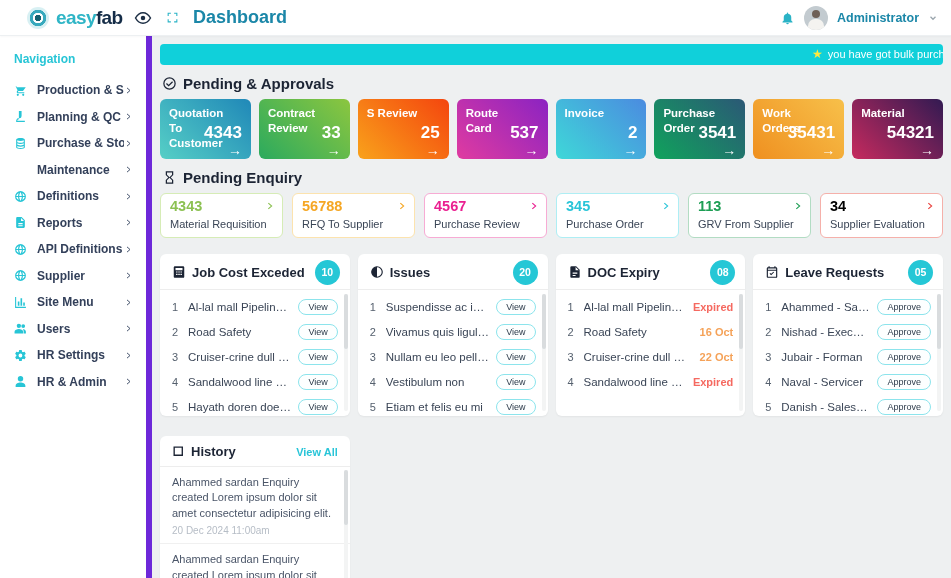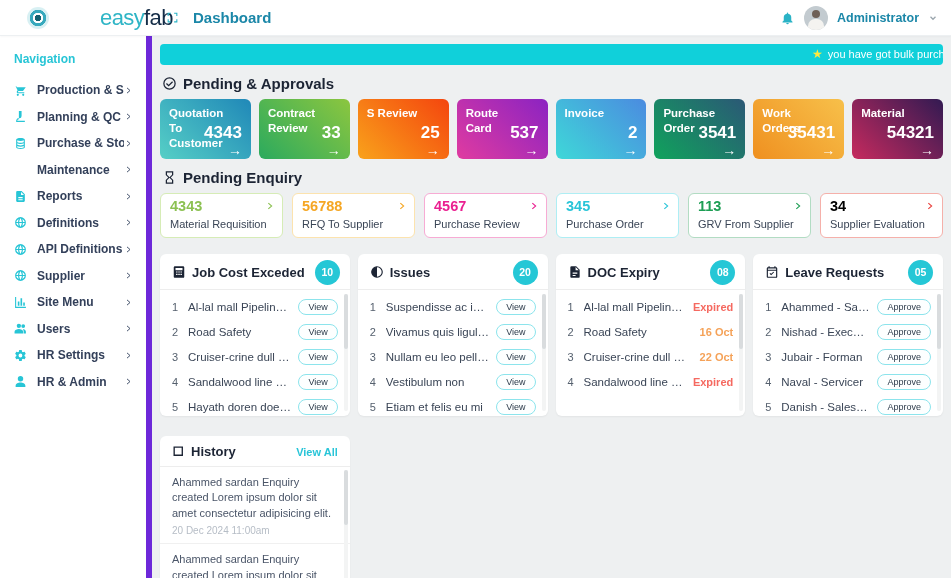--- a/index.html
+++ b/index.html
@@ -7,26 +7,26 @@
   body { font-family:"Liberation Sans",sans-serif; background:#eef0f1; position:relative; }
   svg { display:block; width:100%; height:100%; }
 
   
   .header { position:absolute; top:0; left:0; right:0; height:36px; background:#fff;
             display:flex; align-items:center; z-index:20; border-bottom:1px solid #edf0f2;
             box-shadow:0 1px 2px rgba(0,0,0,.03); }
   .logo-wrap { width:152px; flex:none; display:flex; align-items:center; padding-left:27px; gap:7px; }
   .logo-mark { width:22px; height:22px; border-radius:50%; flex:none;
                background:radial-gradient(circle at 50% 50%, #14606f 0 3px, #ffffff 3.5px 5px, #37a9bd 5.5px 8px, #d8f0f3 8.5px 11px); }
-  .logo-text { font-size:22px; font-weight:normal; letter-spacing:-0.6px; line-height:1;margin-left:44px; }
+  .logo-text { font-size:19px; font-weight:bold; letter-spacing:-0.6px; line-height:1; }
   .logo-text .easy { color:#2fb5c6; }
   .logo-text .fab  { color:#142c47; }
   .eye-icon { width:18px; height:14px; color:#1c2e44; margin-left:4px; cursor:pointer; }
   .fs-icon { width:13px; height:13px; color:#2ab3c6; margin-left:14px; cursor:pointer; }
-  .page-title { margin-left:14px; font-size:15px; font-weight:600; color:#1b87a8; }
+  .page-title { margin-left:14px; font-size:18px; font-weight:600; color:#1b87a8; }
   .header-right { margin-left:auto; display:flex; align-items:center; gap:9px; padding-right:13px; }
   .bell-icon { width:15px; height:16px; color:#2ab3c6; cursor:pointer; }
   .avatar { width:24px; height:24px; border-radius:50%; background:#c3cbd0; overflow:hidden; position:relative; flex:none; cursor:pointer; }
   .avatar .head { position:absolute; top:4px; left:8px; width:8px; height:8px; border-radius:50%; background:#6e6057; }
   .avatar .body { position:absolute; top:13px; left:4px; width:16px; height:12px; border-radius:7px 7px 0 0; background:#f4f3f0; }
   .user-name { font-size:12.5px; font-weight:600; color:#1b87a8; cursor:pointer; }
   .chev-down { width:10px; height:10px; color:#9aa5ad; cursor:pointer; }
 
   
   .sidebar { position:absolute; top:36px; left:0; width:152px; bottom:0; background:#fff;
@@ -181,37 +181,37 @@
         <span class="lbl">Maintenance</span>
         <span class="chev">
           <svg viewBox="0 0 24 24">
             <path fill="none" stroke="currentColor" stroke-width="2.6" d="m8 5 8 7-8 7"></path>
           </svg>
         </span>
       </div>
       <div class="side-item">
         <span class="icn">
           <svg viewBox="0 0 24 24">
+            <path fill="currentColor" d="M12 2a10 10 0 1 0 0 20 10 10 0 0 0 0-20zm7.9 9h-3.4a15 15 0 0 0-1.2-5.5A8 8 0 0 1 19.9 11zM12 4c.9 1.2 2 3.5 2.4 7H9.6C10 7.5 11.1 5.2 12 4zM4.1 13h3.4c.14 2 .56 3.9 1.2 5.5A8 8 0 0 1 4.1 13zm3.4-2H4.1a8 8 0 0 1 4.6-5.5A15 15 0 0 0 7.5 11zm2.1 2h4.8c-.4 3.5-1.5 5.8-2.4 7-.9-1.2-2-3.5-2.4-7zm5.7 5.5c.64-1.6 1.06-3.5 1.2-5.5h3.4a8 8 0 0 1-4.6 5.5z"></path>
+          </svg>
+        </span>
+        <span class="lbl">Definitions</span>
+        <span class="chev">
+          <svg viewBox="0 0 24 24">
+            <path fill="none" stroke="currentColor" stroke-width="2.6" d="m8 5 8 7-8 7"></path>
+          </svg>
+        </span>
+      </div>
+      <div class="side-item">
+        <span class="icn">
+          <svg viewBox="0 0 24 24">
             <path fill="currentColor" d="M6 2a2 2 0 0 0-2 2v16c0 1.1.9 2 2 2h12a2 2 0 0 0 2-2V8l-6-6H6zm7 1.5L18.5 9H13V3.5zM8 13h8v2H8v-2zm0 4h8v2H8v-2z"></path>
           </svg>
         </span>
         <span class="lbl">Reports</span>
-        <span class="chev">
-          <svg viewBox="0 0 24 24">
-            <path fill="none" stroke="currentColor" stroke-width="2.6" d="m8 5 8 7-8 7"></path>
-          </svg>
-        </span>
-      </div>
-      <div class="side-item">
-        <span class="icn">
-          <svg viewBox="0 0 24 24">
-            <path fill="currentColor" d="M12 2a10 10 0 1 0 0 20 10 10 0 0 0 0-20zm7.9 9h-3.4a15 15 0 0 0-1.2-5.5A8 8 0 0 1 19.9 11zM12 4c.9 1.2 2 3.5 2.4 7H9.6C10 7.5 11.1 5.2 12 4zM4.1 13h3.4c.14 2 .56 3.9 1.2 5.5A8 8 0 0 1 4.1 13zm3.4-2H4.1a8 8 0 0 1 4.6-5.5A15 15 0 0 0 7.5 11zm2.1 2h4.8c-.4 3.5-1.5 5.8-2.4 7-.9-1.2-2-3.5-2.4-7zm5.7 5.5c.64-1.6 1.06-3.5 1.2-5.5h3.4a8 8 0 0 1-4.6 5.5z"></path>
-          </svg>
-        </span>
-        <span class="lbl">Definitions</span>
         <span class="chev">
           <svg viewBox="0 0 24 24">
             <path fill="none" stroke="currentColor" stroke-width="2.6" d="m8 5 8 7-8 7"></path>
           </svg>
         </span>
       </div>
       <div class="side-item">
         <span class="icn">
           <svg viewBox="0 0 24 24">
             <path fill="currentColor" d="M12 2a10 10 0 1 0 0 20 10 10 0 0 0 0-20zm7.9 9h-3.4a15 15 0 0 0-1.2-5.5A8 8 0 0 1 19.9 11zM12 4c.9 1.2 2 3.5 2.4 7H9.6C10 7.5 11.1 5.2 12 4zM4.1 13h3.4c.14 2 .56 3.9 1.2 5.5A8 8 0 0 1 4.1 13zm3.4-2H4.1a8 8 0 0 1 4.6-5.5A15 15 0 0 0 7.5 11zm2.1 2h4.8c-.4 3.5-1.5 5.8-2.4 7-.9-1.2-2-3.5-2.4-7zm5.7 5.5c.64-1.6 1.06-3.5 1.2-5.5h3.4a8 8 0 0 1-4.6 5.5z"></path>

